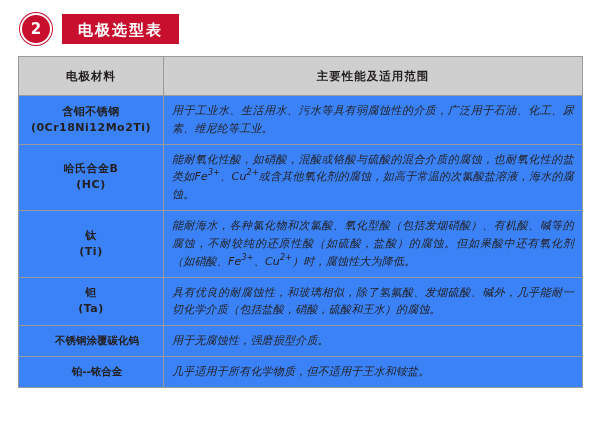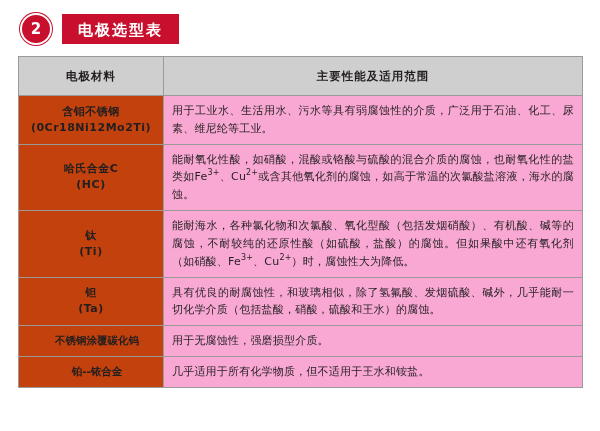--- a/index.html
+++ b/index.html
@@ -73,38 +73,39 @@
     font-size: 11.5px;
     font-weight: bold;
     text-align: center;
     letter-spacing: 1px;
     height: 26px;
     padding: 5px 6px;
   }
   col.c-mat { width: 145px; }
   col.c-desc { width: 419px; }
   td.mat {
-    background: #c2410c;
+    background: #3b82f6;
     text-align: center;
     font-size: 11px;
     font-weight: bold;
     line-height: 1.45;
     letter-spacing: 0.5px;
   }
   td.mat.plain {
     font-size: 10.5px;
     letter-spacing: 0;
     padding-left: 20px;
   }
   td.desc {
-    background: #f9a8d4;
+    background: #3b82f6;
     font-size: 11px;
     line-height: 1.62;
     text-align: justify;
     letter-spacing: 0.2px;
+    font-style: italic;
   }
   sup {
     font-size: 8px;
     vertical-align: super;
     line-height: 0;
   }
 </style>
 </head>
 <body>
 
@@ -130,21 +131,21 @@
       <tbody>
         <tr>
           <td class="mat">
             <div>含钼不锈钢</div>
             <div>(0Cr18Ni12Mo2Ti)</div>
           </td>
           <td class="desc">用于工业水、生活用水、污水等具有弱腐蚀性的介质，广泛用于石油、化工、尿素、维尼纶等工业。</td>
         </tr>
         <tr>
           <td class="mat">
-            <div>哈氏合金C</div>
+            <div>哈氏合金B</div>
             <div>(HC)</div>
           </td>
           <td class="desc">能耐氧化性酸，如硝酸，混酸或铬酸与硫酸的混合介质的腐蚀，也耐氧化性的盐类如Fe<sup>3+</sup>、Cu<sup>2+</sup>或含其他氧化剂的腐蚀，如高于常温的次氯酸盐溶液，海水的腐蚀。</td>
         </tr>
         <tr>
           <td class="mat">
             <div>钛</div>
             <div>(Ti)</div>
           </td>
           <td class="desc">能耐海水，各种氯化物和次氯酸、氧化型酸（包括发烟硝酸）、有机酸、碱等的腐蚀，不耐较纯的还原性酸（如硫酸，盐酸）的腐蚀。但如果酸中还有氧化剂（如硝酸、Fe<sup>3+</sup>、Cu<sup>2+</sup>）时，腐蚀性大为降低。</td>

